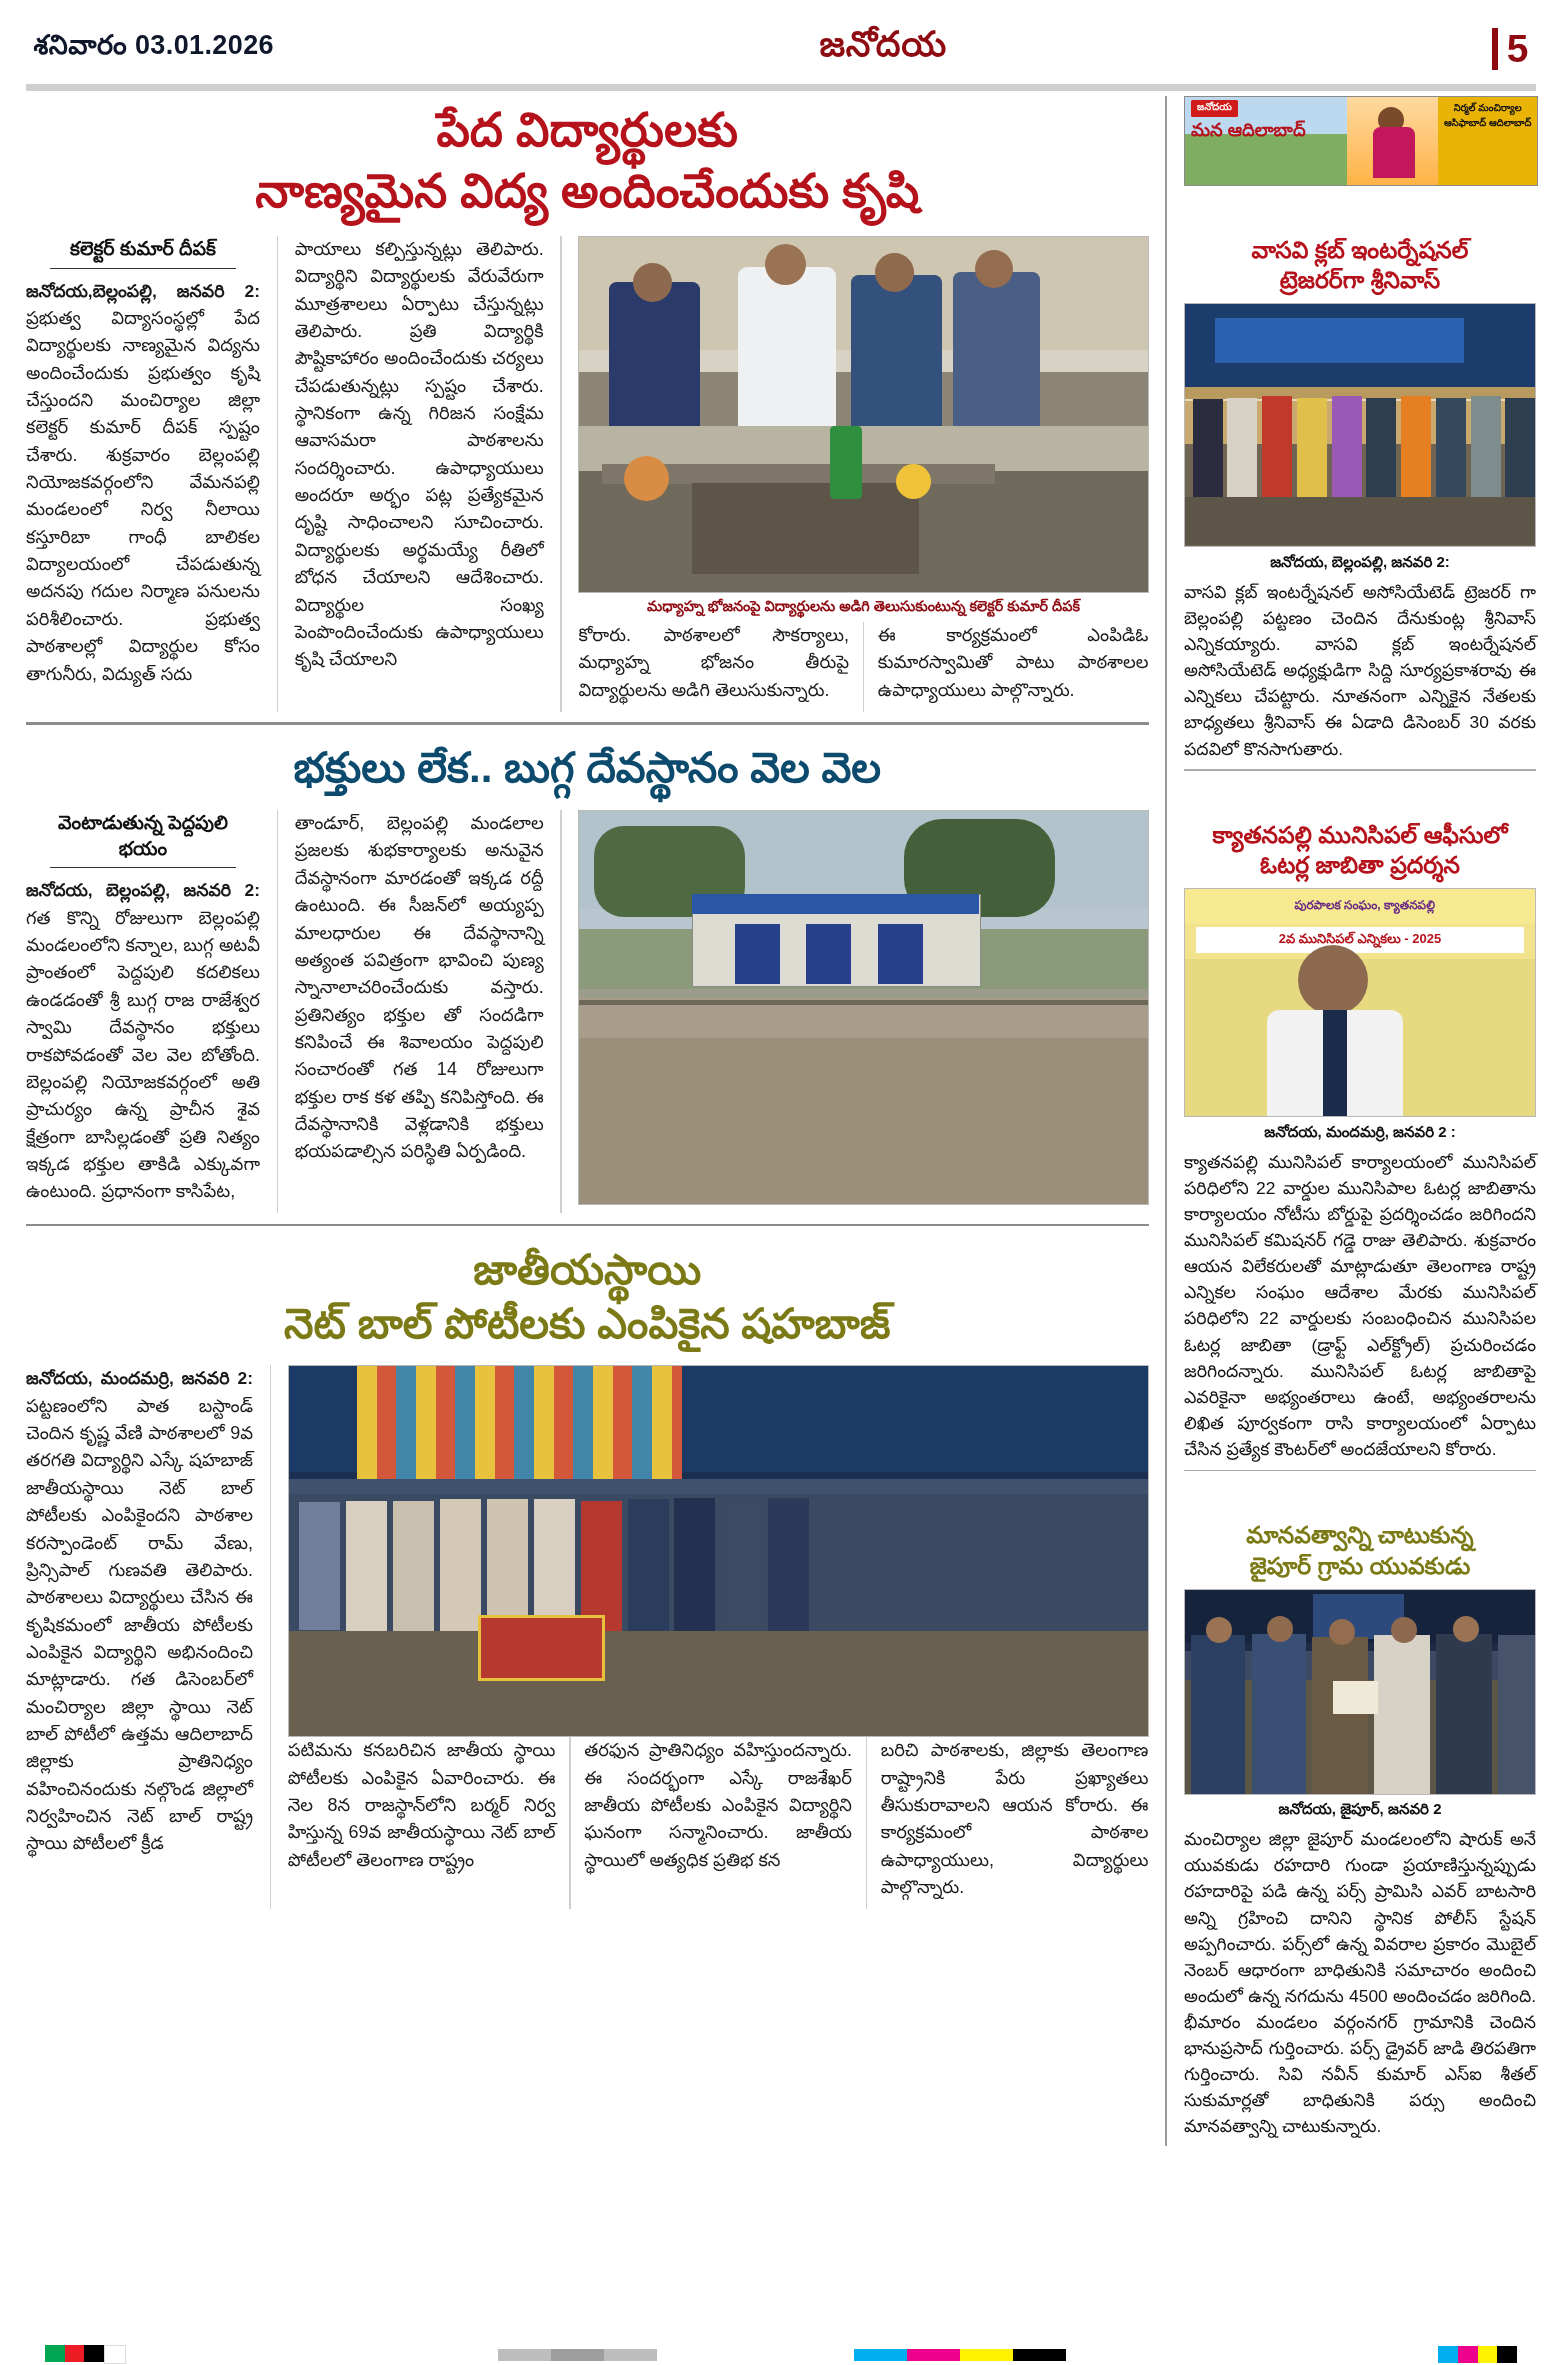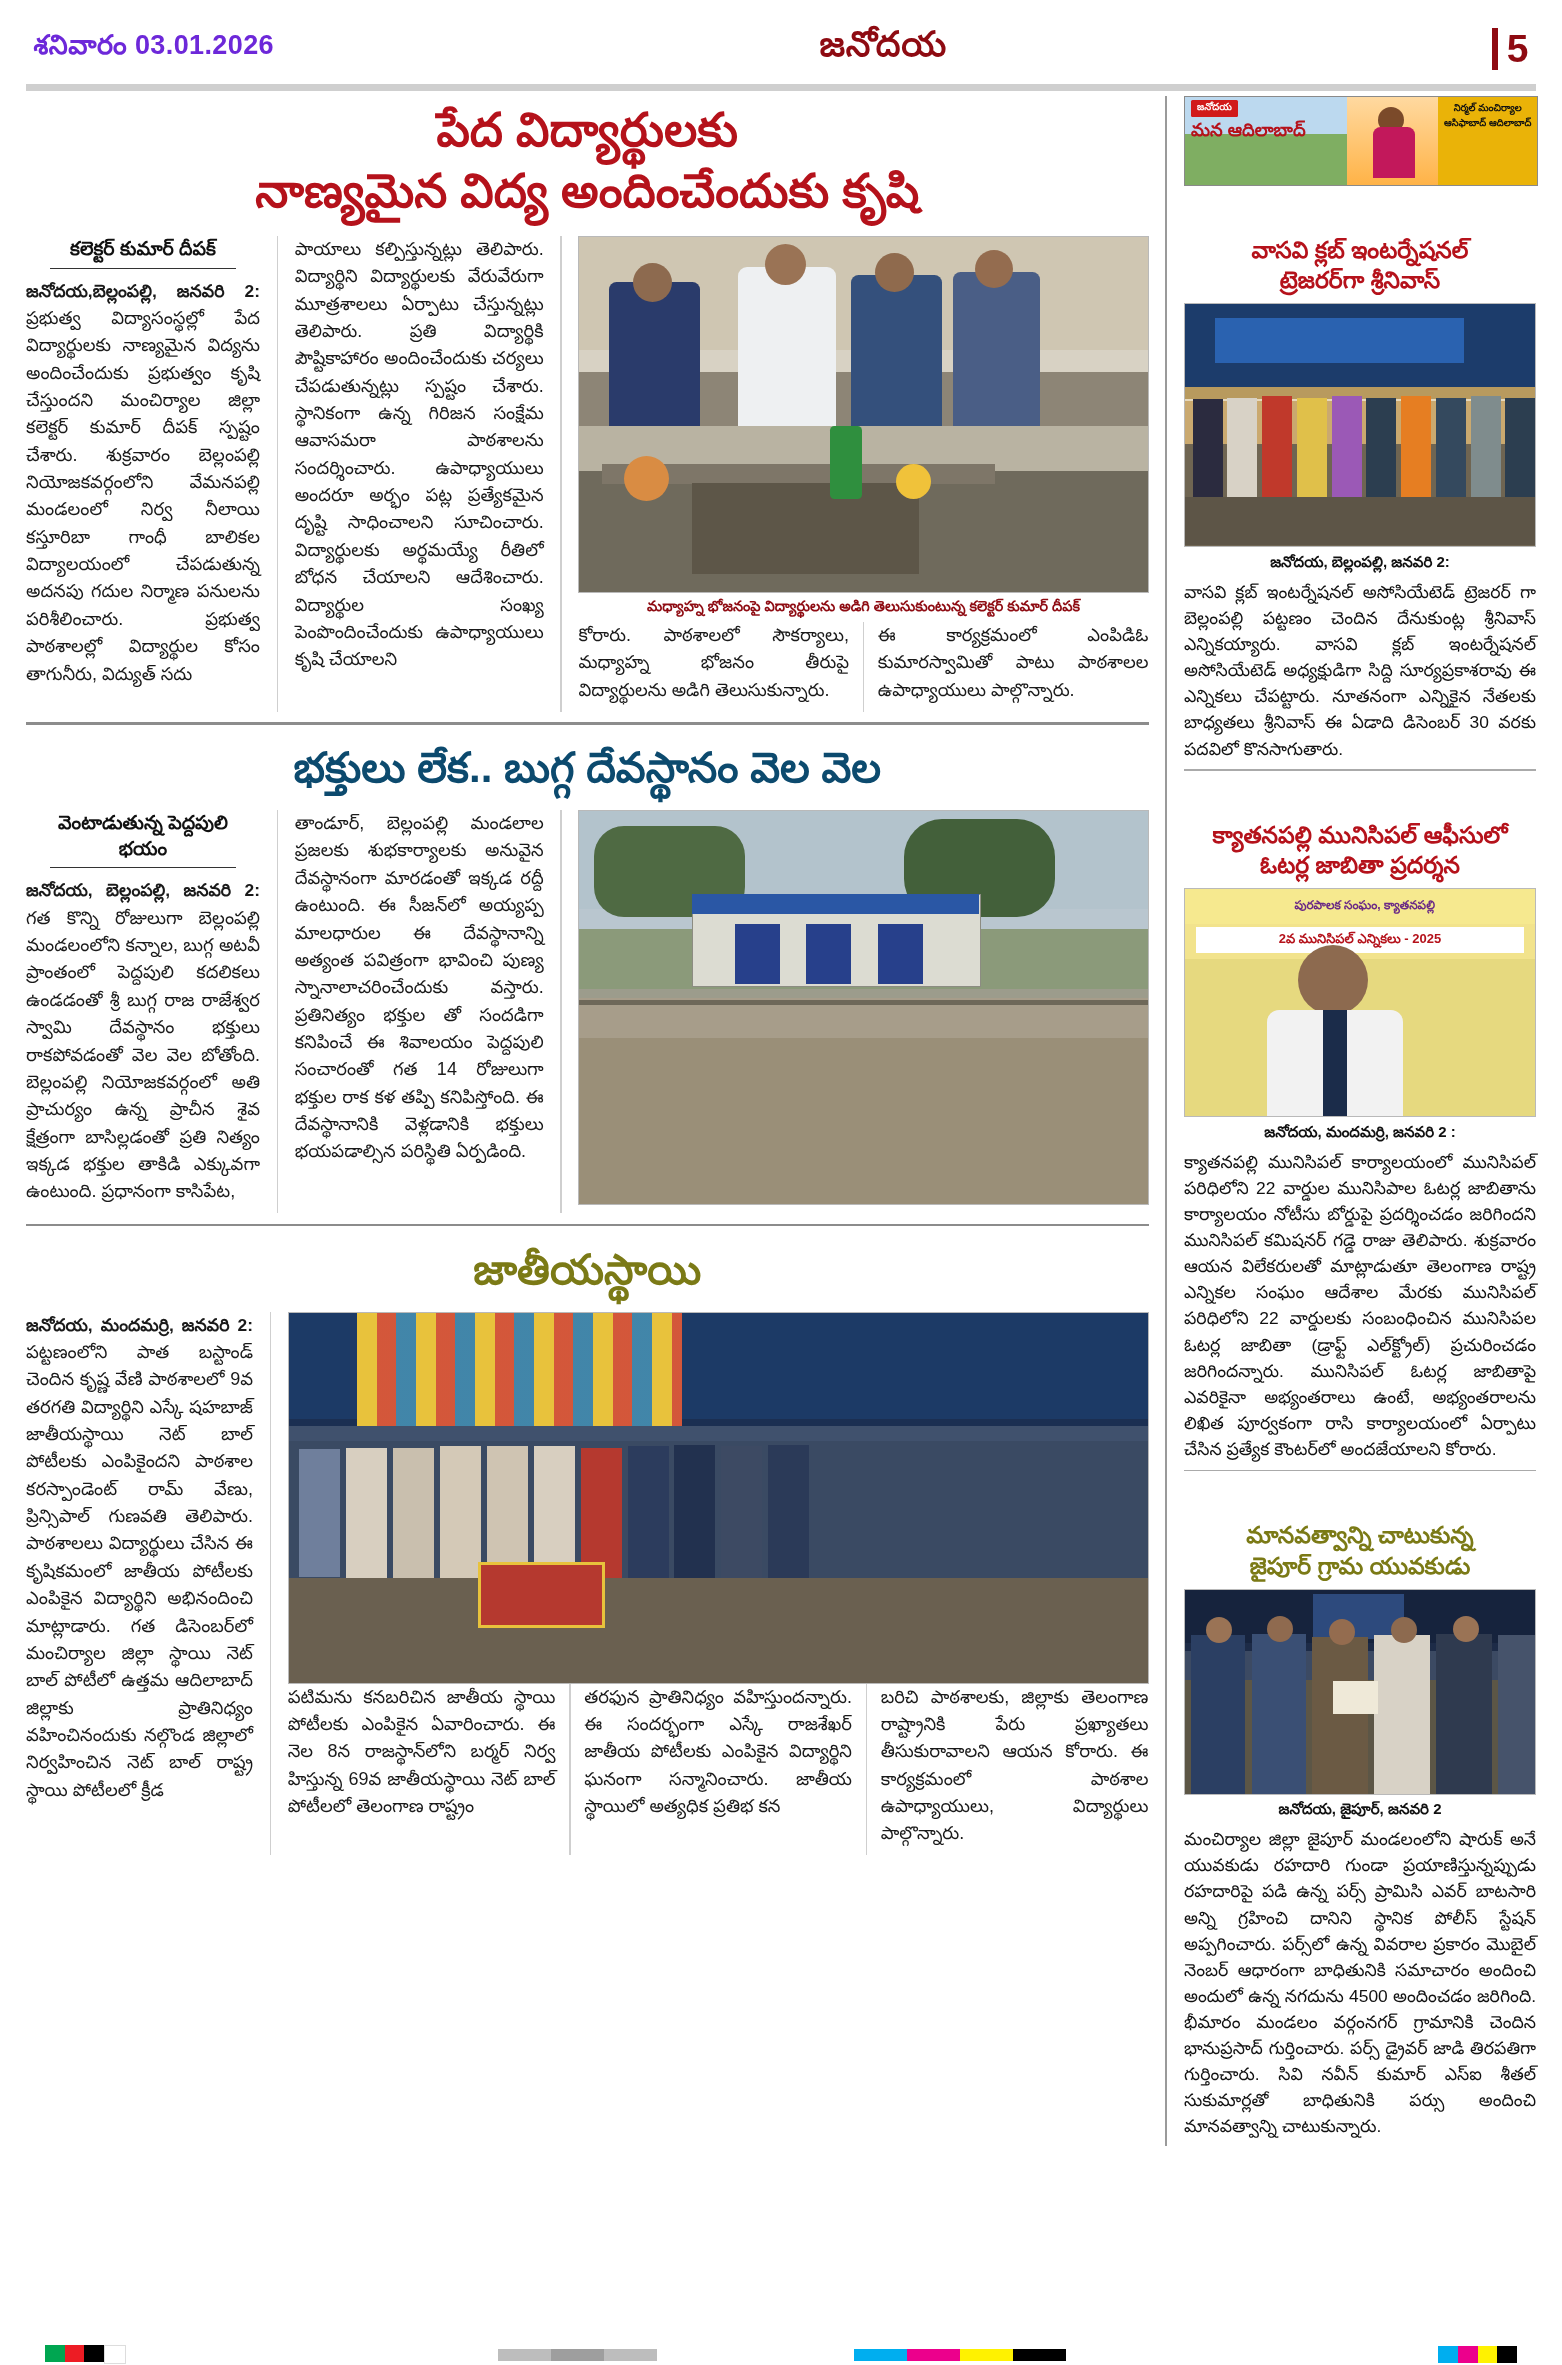--- a/index.html
+++ b/index.html
@@ -20,21 +20,21 @@
   
   .masthead{
     display:flex;
     align-items:center;
     justify-content:space-between;
     padding:4.5px 7.6px 10.6px 7.6px;
   }
   .masthead .date{
     font-size:27px;
     font-weight:700;
-    color:#6d28d9;
+    color:#0f172a;
     letter-spacing:0.4px;
   }
   .masthead .logo{
     font-size:35px;
     font-weight:700;
     color:#8e0b12;
     letter-spacing:0.8px;
   }
   .masthead .pageno{
     display:flex;
@@ -306,20 +306,21 @@
             </div>
           </div>
         </div>
       </div>
 
       <div class="hr-sep"></div>
 
       <div>
         <div class="hl hl-3 hl-olive">
           <div>జాతీయస్థాయి</div>
+          <div>నెట్ బాల్ పోటీలకు ఎంపికైన షహబాజ్</div>
         </div>
         <div class="cols" style="margin-top:4.5px;">
           <div class="col" style="max-width:227px;">
             <p class="txt">
               <span class="dateline">జనోదయ, మందమర్రి, జనవరి 2:</span>
               <span>పట్టణంలోని పాత బస్టాండ్ చెందిన కృష్ణ వేణి పాఠశాలలో 9వ తరగతి విద్యార్థిని ఎస్కే షహబాజ్ జాతీయస్థాయి నెట్ బాల్ పోటీలకు ఎంపికైందని పాఠశాల కరస్పాండెంట్ రామ్ వేణు, ప్రిన్సిపాల్ గుణవతి తెలిపారు. పాఠశాలలు విద్యార్థులు చేసిన ఈ కృషికమంలో జాతీయ పోటీలకు ఎంపికైన విద్యార్థిని అభినందించి మాట్లాడారు. గత డిసెంబర్‌లో మంచిర్యాల జిల్లా స్థాయి నెట్ బాల్ పోటీలో ఉత్తమ ఆదిలాబాద్ జిల్లాకు ప్రాతినిధ్యం వహించినందుకు నల్గొండ జిల్లాలో నిర్వహించిన నెట్ బాల్ రాష్ట్ర స్థాయి పోటీలలో క్రీడ</span>
             </p>
           </div>
           <div class="col-sep"></div>
           <div style="flex:1;">

